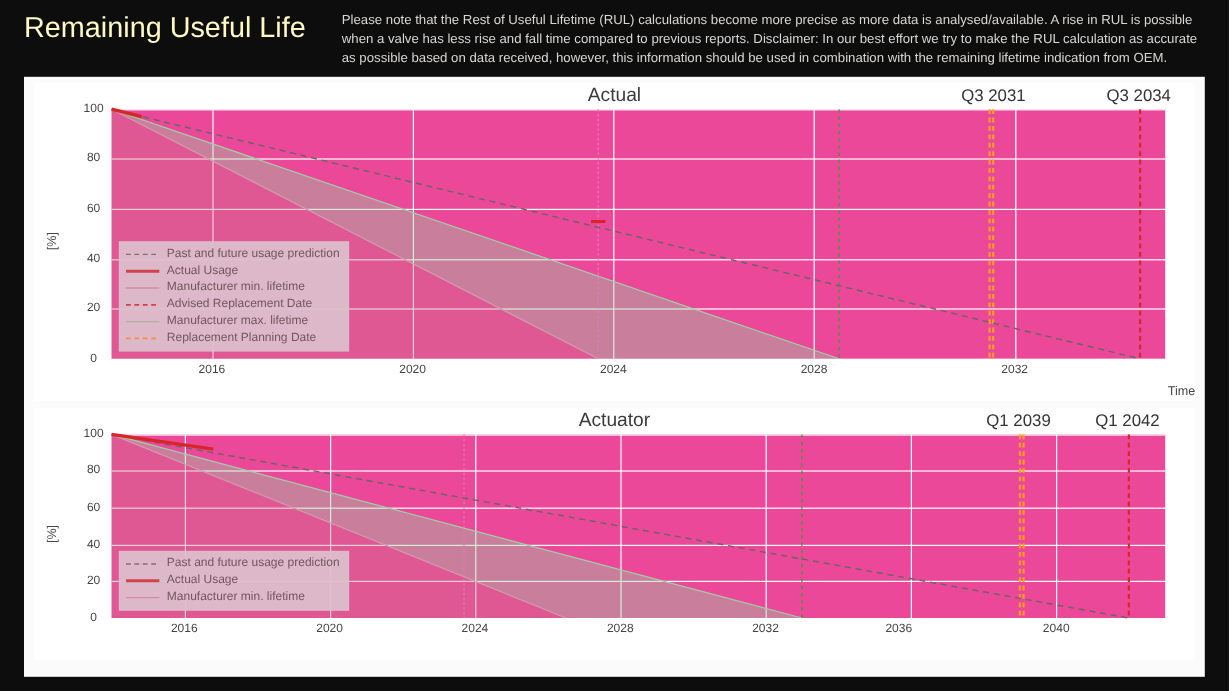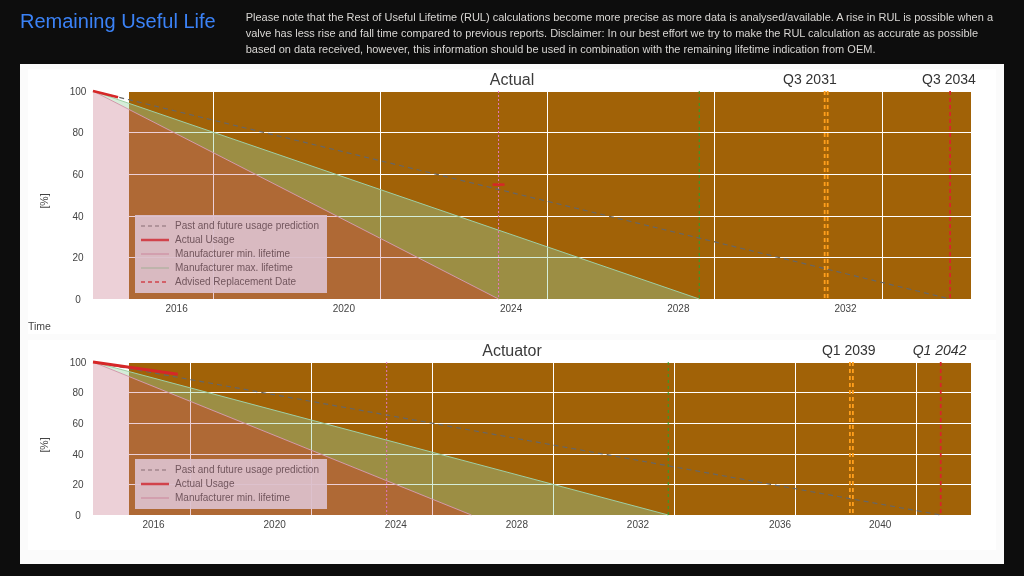--- a/index.html
+++ b/index.html
@@ -13,25 +13,25 @@
     overflow: hidden;
   }
   .header {
     display: flex;
     flex-direction: row;
     align-items: flex-start;
     padding: 10px 20px 6px 20px;
     gap: 30px;
   }
   .title {
-    font-size: 20px;
+    font-size: 24px;
     font-weight: 300;
     line-height: 1.15;
     min-width: 140px;
-    color: #3b82f6;
+    color: #fef9c3;
   }
   .desc {
     font-size: 11px;
     line-height: 1.45;
     color: #d9d7d4;
     font-weight: 300;
     flex: 1;
   }
   .charts-wrap {
     background: #fbfbfb;
@@ -59,40 +59,39 @@
     font-size: 14px;
     color: #333;
     font-weight: 400;
   }
   .plot-area {
     position: absolute;
     left: 65px;
     top: 22px;
     right: 25px;
     bottom: 35px;
-    background: #a16207;
-    margin-left: 36px;
+    background: #ec4899;
   }
   .grid-line-h {
     position: absolute;
     left: 0; right: 0;
     height: 1px;
     background: #fff;
   }
   .grid-line-v {
     position: absolute;
     top: 0; bottom: 0;
     width: 1px;
     background: #fff;
   }
   .xlabel {
     position: absolute;
     bottom: 2px;
     left: 0; right: 0;
-    text-align: left;
+    text-align: right;
     font-size: 10.5px;
     color: #444;
   }
   .ylabel {
     position: absolute;
     left: 8px;
     top: 50%;
     transform: translateY(-50%) rotate(-90deg);
     font-size: 10.5px;
     color: #444;
@@ -199,32 +198,40 @@
             <span class="legend-swatch">
               <svg width="28" height="10">
                 <line x1="0" y1="5" x2="28" y2="5" stroke="#d29aac" stroke-width="1.2"></line>
               </svg>
             </span>
             <span>Manufacturer min. lifetime</span>
           </div>
           <div class="legend-row">
             <span class="legend-swatch">
               <svg width="28" height="10">
+                <line x1="0" y1="5" x2="28" y2="5" stroke="#d62728" stroke-width="1.5" stroke-dasharray="4 3"></line>
+              </svg>
+            </span>
+            <span>Advised Replacement Date</span>
+          </div>
+          <div class="legend-row">
+            <span class="legend-swatch">
+              <svg width="28" height="10">
                 <line x1="0" y1="5" x2="28" y2="5" stroke="#9ecfa5" stroke-width="1.2"></line>
               </svg>
             </span>
             <span>Manufacturer max. lifetime</span>
           </div>
           <div class="legend-row">
             <span class="legend-swatch">
               <svg width="28" height="10">
-                <line x1="0" y1="5" x2="28" y2="5" stroke="#d62728" stroke-width="1.5" stroke-dasharray="4 3"></line>
-              </svg>
-            </span>
-            <span>Advised Replacement Date</span>
+                <line x1="0" y1="5" x2="28" y2="5" stroke="#ff9f1c" stroke-width="1.5" stroke-dasharray="4 3"></line>
+              </svg>
+            </span>
+            <span>Replacement Planning Date</span>
           </div>
         </div>
       </div>
       <div class="tick-y" style="top: 230px;">0</div>
       <div class="tick-y" style="top: 188.4px;">20</div>
       <div class="tick-y" style="top: 146.8px;">40</div>
       <div class="tick-y" style="top: 105.2px;">60</div>
       <div class="tick-y" style="top: 63.6px;">80</div>
       <div class="tick-y" style="top: 22px;">100</div>
       <div class="tick-x" style="left: 148.619px;">2016</div>
@@ -239,21 +246,21 @@
         <line x1="65" y1="22" x2="671.2380952380952" y2="230" stroke="#9ecfa5" stroke-width="1"></line>
         <line x1="470.55238095238286" x2="470.55238095238286" y1="22" y2="230" stroke="#e377c2" stroke-dasharray="2 2" stroke-width="1"></line>
         <line x1="671.2380952380952" x2="671.2380952380952" y1="22" y2="230" stroke="#2ca02c" stroke-dasharray="3 3" stroke-width="1"></line>
         <line x1="796.6666666666667" x2="796.6666666666667" y1="22" y2="230" stroke="#ff9f1c" stroke-dasharray="4 3" stroke-width="1.8"></line>
         <line x1="799.6666666666667" x2="799.6666666666667" y1="22" y2="230" stroke="#ff9f1c" stroke-dasharray="4 3" stroke-width="1.8"></line>
         <line x1="922.0952380952381" x2="922.0952380952381" y1="22" y2="230" stroke="#d62728" stroke-dasharray="4 3" stroke-width="1.8"></line>
         <line x1="65" y1="22" x2="922.0952380952381" y2="230" stroke="#666" stroke-dasharray="5 4" stroke-width="1.2"></line>
         <line x1="65" y1="22" x2="90.08571428571048" y2="28.240000000000006" stroke="#d62728" stroke-width="2.8"></line>
         <line x1="464.55238095238286" x2="476.55238095238286" y1="115.6" y2="115.6" stroke="#d62728" stroke-width="2.5"></line>
       </svg>
-      <div class="annotation" style="left: 755px; top: 2px;">Q3 2031</div>
+      <div class="annotation" style="left: 773px; top: 2px;">Q3 2031</div>
       <div class="annotation" style="left: 894.095px; top: 2px;">Q3 2034</div>
       <div class="xlabel">Time</div>
       <div class="ylabel">[%]</div>
     </div>
   <div class="chart-panel" id="chart-1" style="height:210px;">
     <div class="chart-title">Actuator</div>
   <div class="plot-area">
         <div class="grid-line-h" style="top: 153px;"></div>
         <div class="grid-line-h" style="top: 122.4px;"></div>
         <div class="grid-line-h" style="top: 91.8px;"></div>
@@ -298,32 +305,32 @@
       <div class="tick-y" style="top: 144.4px;">20</div>
       <div class="tick-y" style="top: 113.8px;">40</div>
       <div class="tick-y" style="top: 83.2px;">60</div>
       <div class="tick-y" style="top: 52.6px;">80</div>
       <div class="tick-y" style="top: 22px;">100</div>
       <div class="tick-x" style="left: 125.552px;">2016</div>
       <div class="tick-x" style="left: 246.655px;">2020</div>
       <div class="tick-x" style="left: 367.759px;">2024</div>
       <div class="tick-x" style="left: 488.862px;">2028</div>
       <div class="tick-x" style="left: 609.966px;">2032</div>
-      <div class="tick-x" style="left: 752px;">2036</div>
+      <div class="tick-x" style="left: 721px;">2036</div>
       <div class="tick-x" style="left: 852.172px;">2040</div>
       <svg class="svglayer" width="968" height="210" style="position: absolute; inset: 0px; pointer-events: none;">
         <polygon points="65,22 443.44827586206895,175 65,175" fill="rgba(200,120,140,0.35)" stroke="none"></polygon>
         <polygon points="65,22 640.2413793103448,175 443.44827586206895,175" fill="rgba(150,210,160,0.4)" stroke="none"></polygon>
         <line x1="65" y1="22" x2="443.44827586206895" y2="175" stroke="#d29aac" stroke-width="1"></line>
         <line x1="65" y1="22" x2="640.2413793103448" y2="175" stroke="#9ecfa5" stroke-width="1"></line>
         <line x1="358.67586206896686" x2="358.67586206896686" y1="22" y2="175" stroke="#e377c2" stroke-dasharray="2 2" stroke-width="1"></line>
         <line x1="640.2413793103448" x2="640.2413793103448" y1="22" y2="175" stroke="#2ca02c" stroke-dasharray="3 3" stroke-width="1"></line>
         <line x1="821.8965517241379" x2="821.8965517241379" y1="22" y2="175" stroke="#ff9f1c" stroke-dasharray="4 3" stroke-width="1.8"></line>
         <line x1="824.8965517241379" x2="824.8965517241379" y1="22" y2="175" stroke="#ff9f1c" stroke-dasharray="4 3" stroke-width="1.8"></line>
         <line x1="912.7241379310345" x2="912.7241379310345" y1="22" y2="175" stroke="#d62728" stroke-dasharray="4 3" stroke-width="1.8"></line>
         <line x1="65" y1="22" x2="912.7241379310345" y2="175" stroke="#666" stroke-dasharray="5 4" stroke-width="1.2"></line>
         <line x1="65" y1="22" x2="149.7724137931021" y2="34.239999999999995" stroke="#d62728" stroke-width="2.8"></line>
       </svg>
       <div class="annotation" style="left: 793.897px; top: 2px;">Q1 2039</div>
-      <div class="annotation" style="left: 884.724px; top: 2px; font-style: italic;">Q1 2042</div>
+      <div class="annotation" style="left: 884.724px; top: 2px;">Q1 2042</div>
       <div class="ylabel">[%]</div>
     </div>
 </div>
 
 </body></html>

